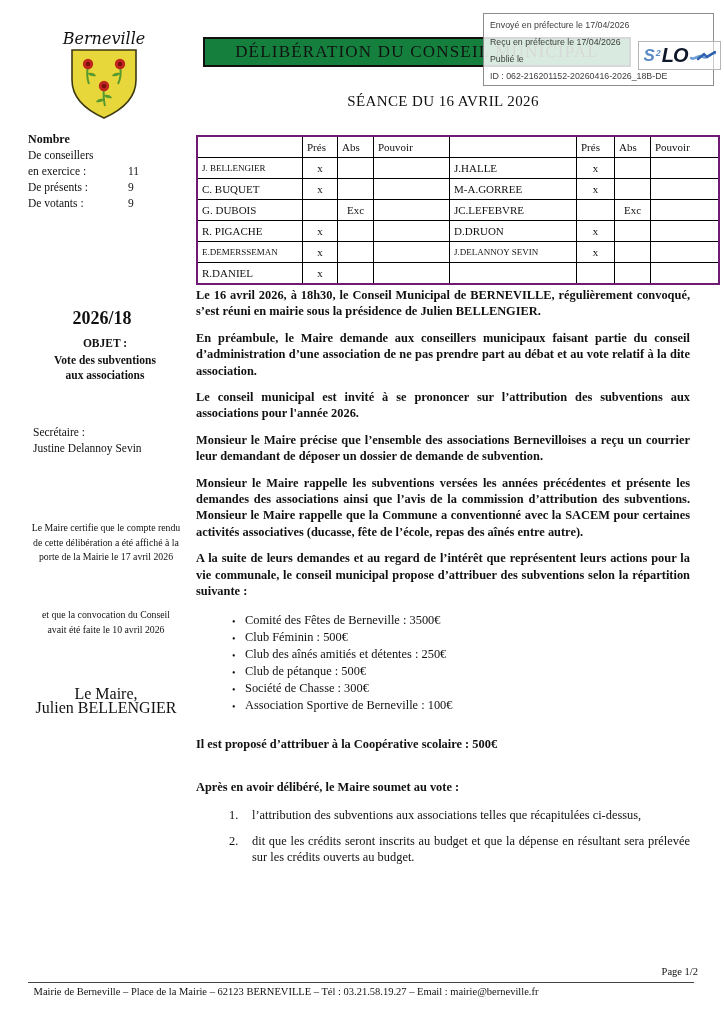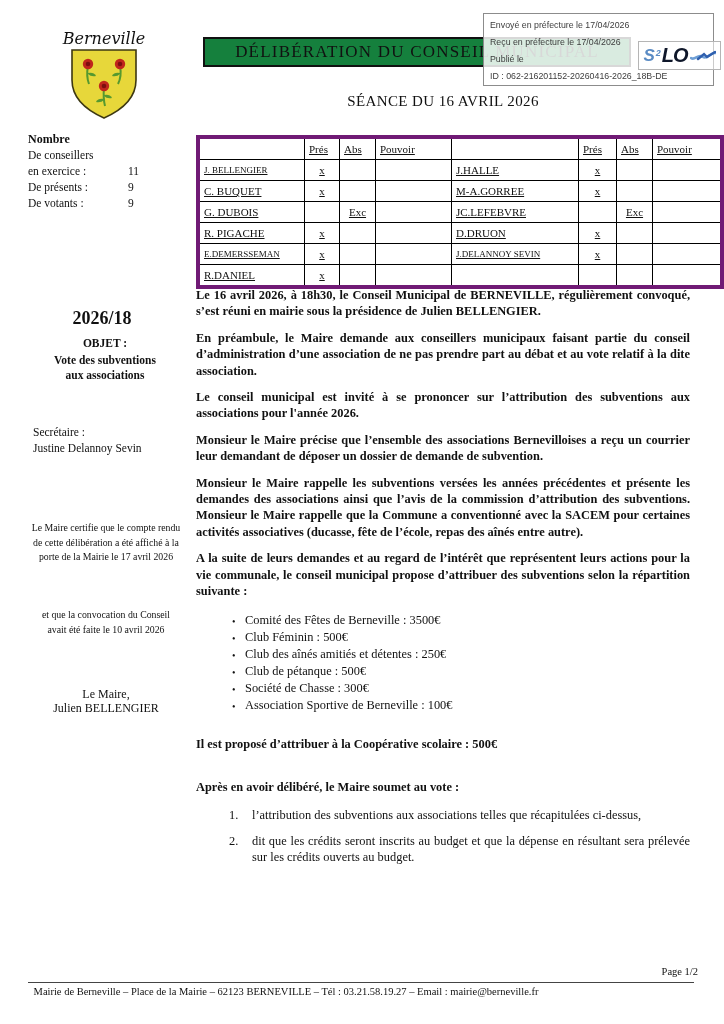--- a/index.html
+++ b/index.html
@@ -39,28 +39,28 @@
   .side-objet{position:absolute;left:25px;top:336px;width:160px;text-align:center;
               font-weight:bold;font-size:11.5px;line-height:15px;}
   .objet-title{margin-bottom:2px;}
   .side-sec{position:absolute;left:33px;top:424px;width:160px;
             font-weight:normal;font-size:11.5px;line-height:16px;}
   .side-cert{position:absolute;left:30px;top:521px;width:152px;text-align:center;
              font-size:9.8px;line-height:14.5px;}
   .side-conv{position:absolute;left:34px;top:608px;width:144px;text-align:center;
              font-size:9.8px;line-height:14.5px;}
   .side-sign{position:absolute;left:30px;top:687px;width:152px;text-align:center;
-             font-size:12px;line-height:14px;}
+             font-size:16px;line-height:14px;}
 
   
   .attendance{position:absolute;left:196px;top:135px;border-collapse:collapse;
               table-layout:fixed;}
   .attendance th,.attendance td{border:1px solid #000;height:20px;padding:0;
               font-weight:normal;font-size:11px;overflow:hidden;white-space:nowrap;}
-  .attendance{border:4px solid #701a75;text-decoration:underline;}
+  .attendance{border:2px solid #701a75;}
   .attendance .name{text-align:left;padding-left:4px;}
   .attendance .mark{text-align:center;}
   .attendance th{text-align:left;padding-left:4px;}
   .attendance td.small{font-size:9px;}
   .c0{width:100px;} .c1{width:30px;} .c2{width:31px;} .c3{width:71px;}
   .c4{width:122px;} .c5{width:33px;} .c6{width:31px;} .c7{width:63px;}
 
   
   .bodycol{position:absolute;left:196px;top:287px;width:494px;
            font-size:12.4px;line-height:16.4px;text-align:justify;}

